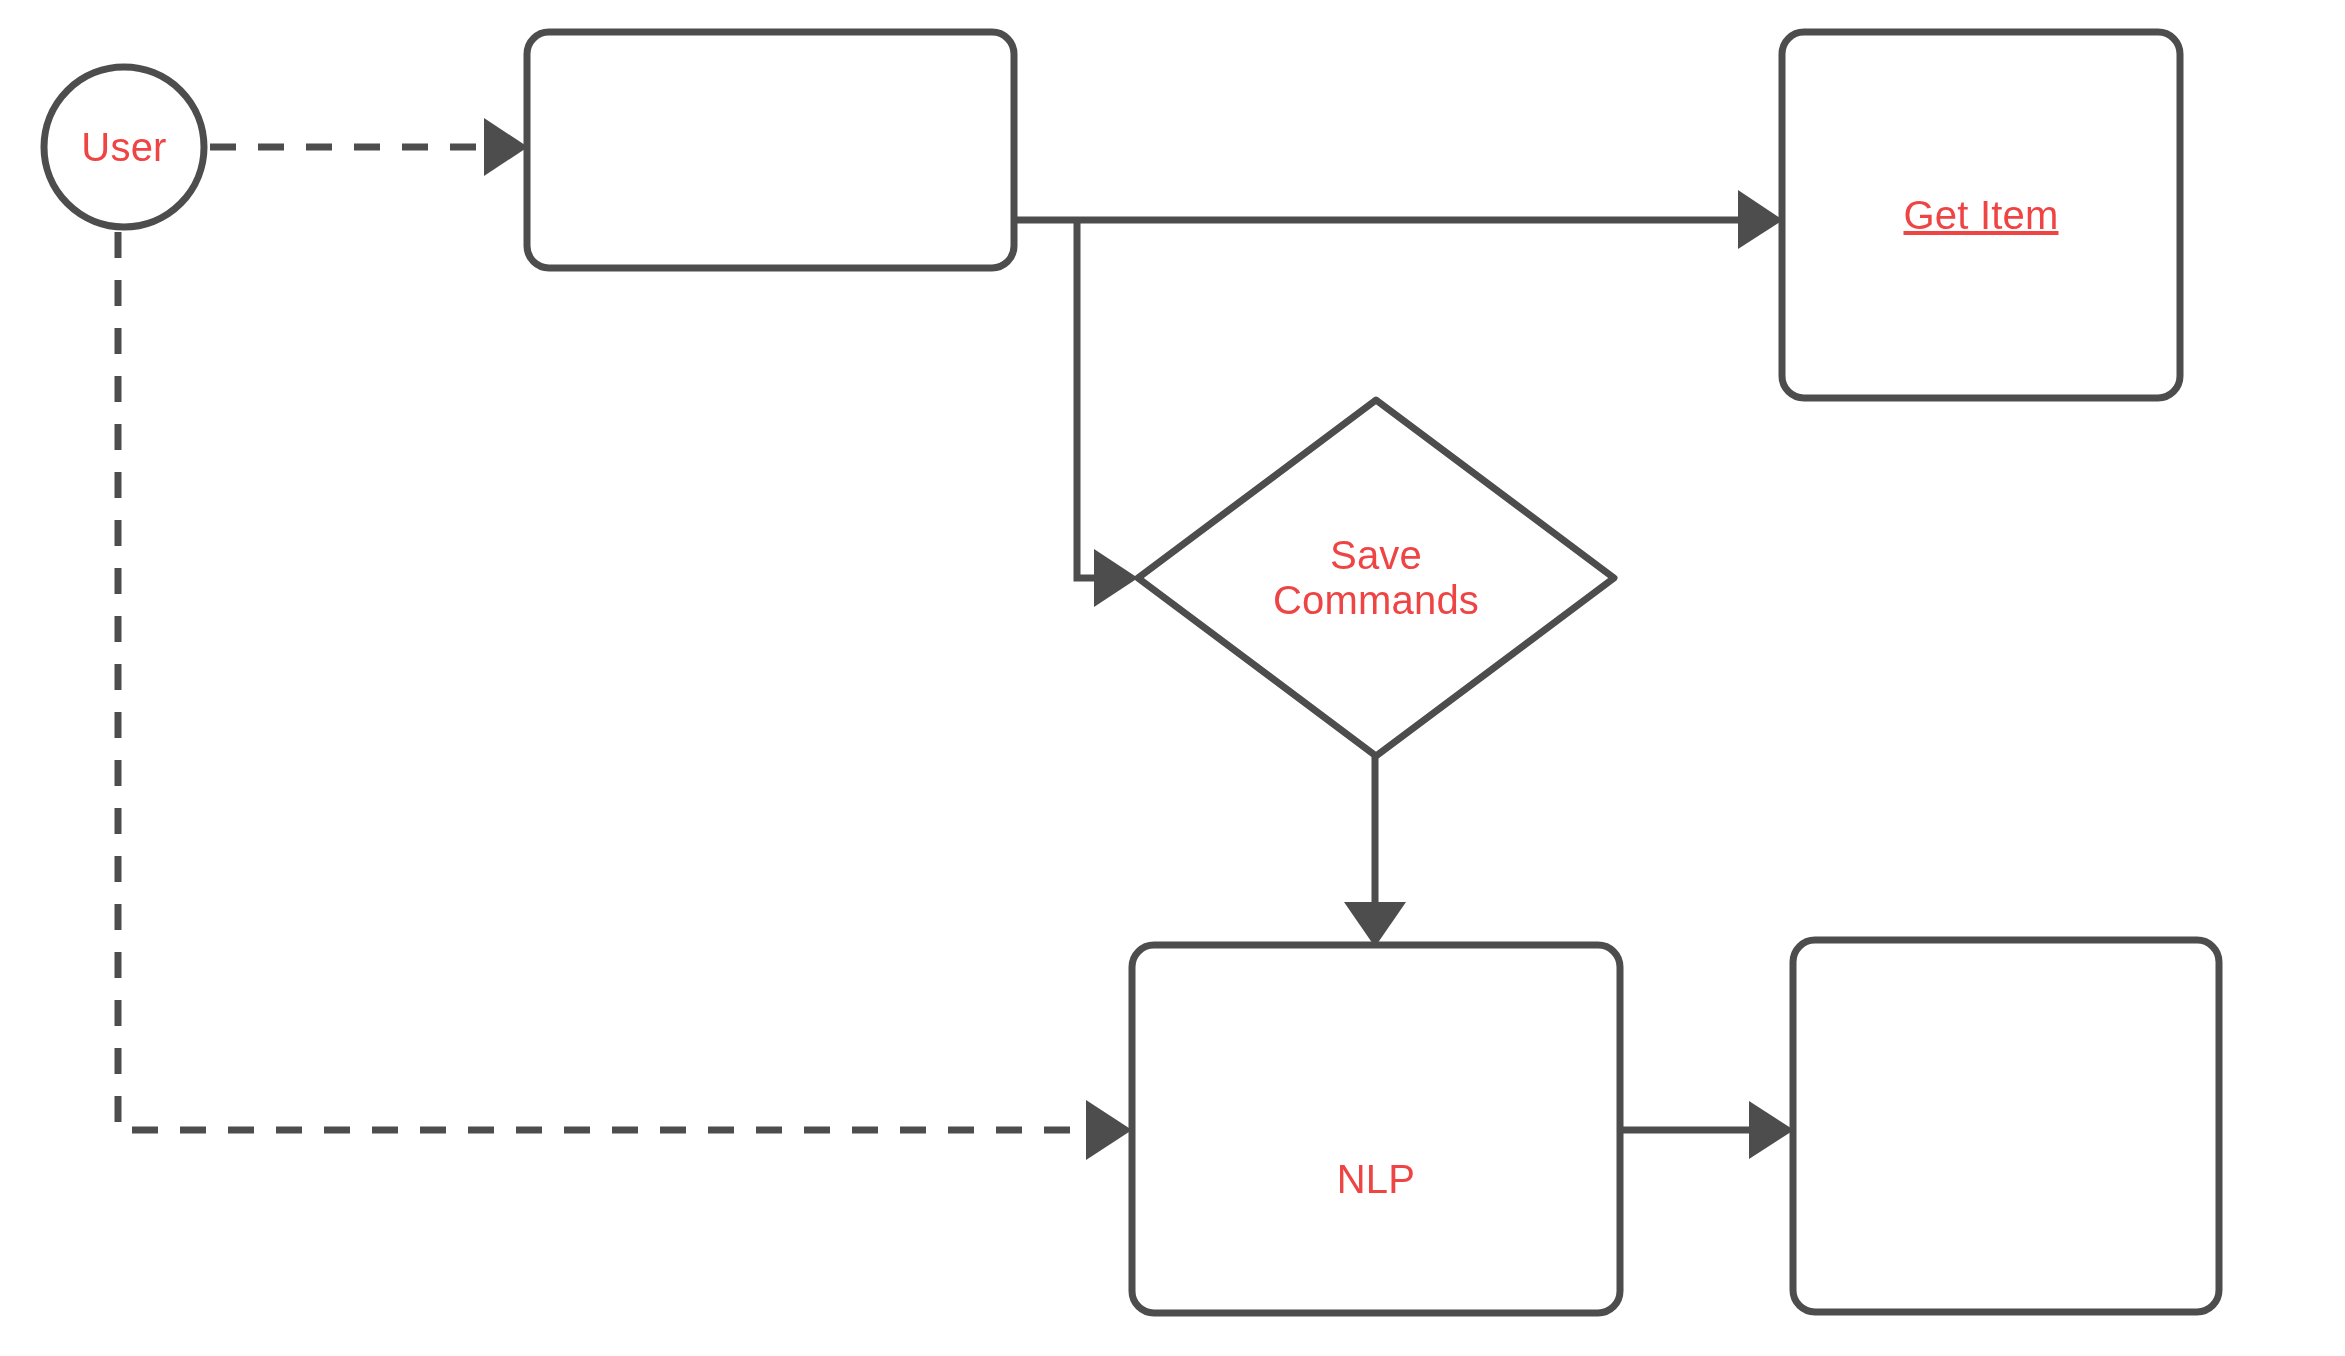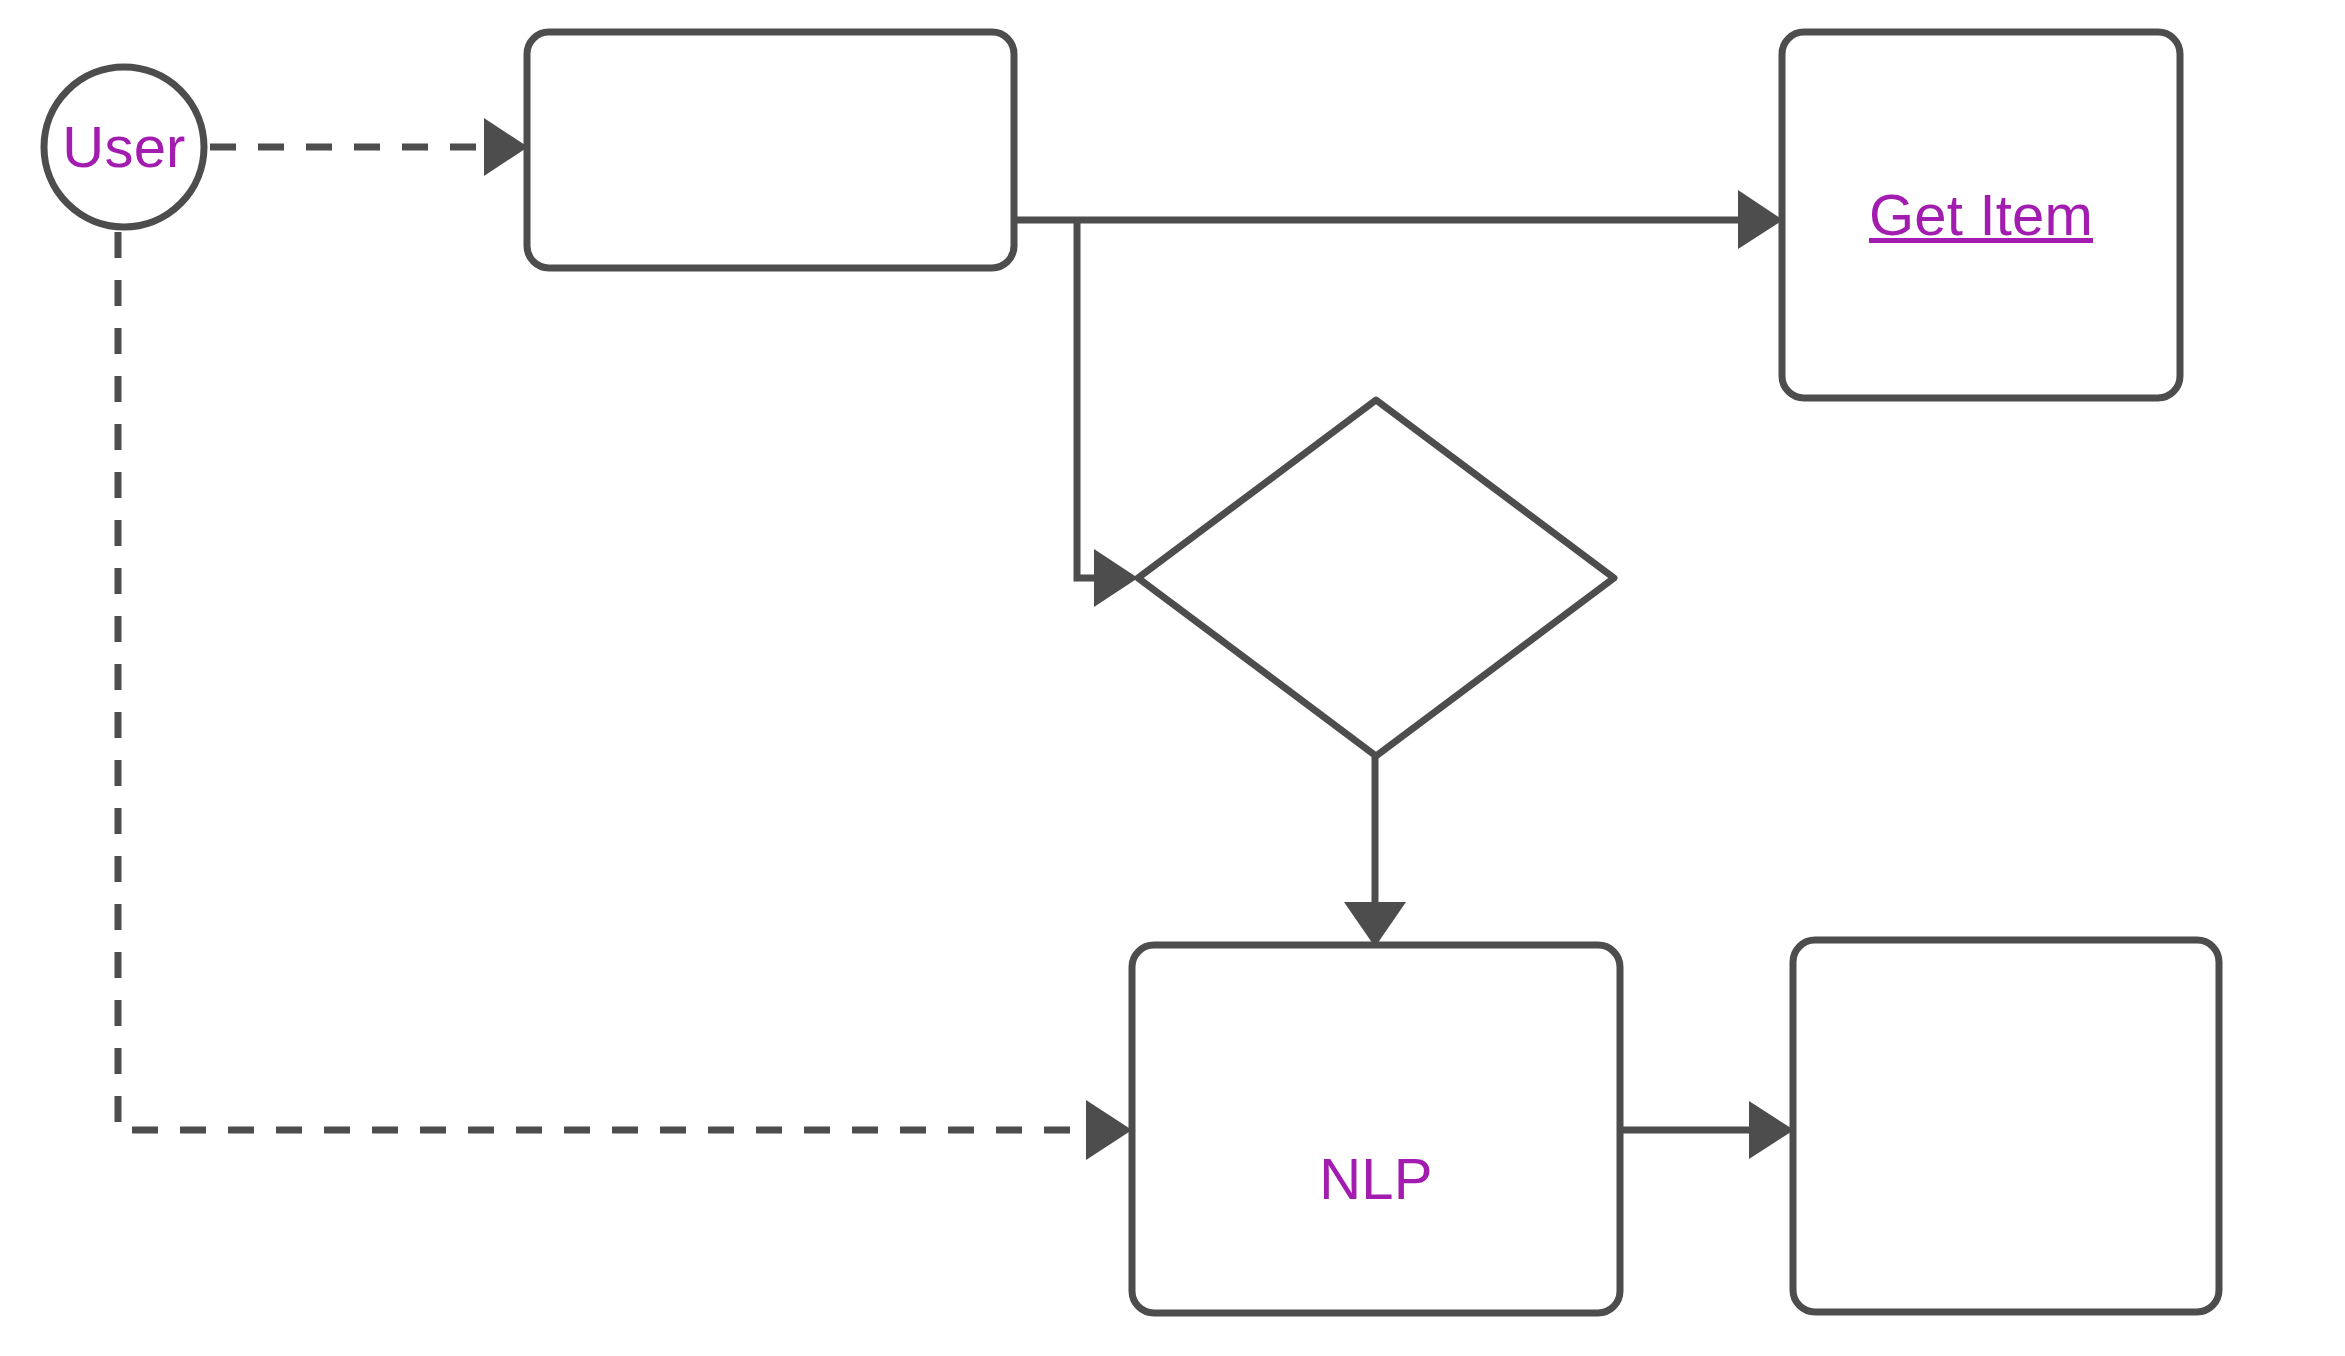--- a/index.html
+++ b/index.html
@@ -44,23 +44,23 @@
   .arrow-head {
     fill: #4d4d4d;
     stroke: none;
   }
   .node-label {
     position: absolute;
     display: flex;
     align-items: center;
     justify-content: center;
     text-align: center;
-    color: #a21caf;
+    color: #ef4444;
     font-family: "Liberation Sans", sans-serif;
-    font-size: 58px;
+    font-size: 40px;
     line-height: 1.12;
     letter-spacing: 0.2px;
     white-space: pre-line;
     pointer-events: none;
   }
   #lbl-user     { left: 44px;   top: 67px;   width: 160px; height: 160px; }
   #lbl-remote   { left: 527px;  top: 32px;   width: 487px; height: 236px; }
   #lbl-getitem  { left: 1782px; top: 32px;   width: 398px; height: 366px; text-decoration: underline; }
   #lbl-save     { left: 1138px; top: 400px;  width: 476px; height: 356px; }
   #lbl-nlp      { left: 1132px; top: 995px;  width: 488px; height: 368px; text-align: center; }
@@ -115,17 +115,19 @@
 
     <rect class="node-shape" x="1793" y="940" width="426" height="372" rx="22" ry="22"></rect>
 
   </svg>
 
   <div class="node-label" id="lbl-user">User</div>
 
 
   <div class="node-label" id="lbl-getitem">Get Item</div>
 
+  <div class="node-label" id="lbl-save">Save
+Commands</div>
 
   <div class="node-label" id="lbl-nlp">NLP</div>
 
 
 </div>
 
 </body></html>

